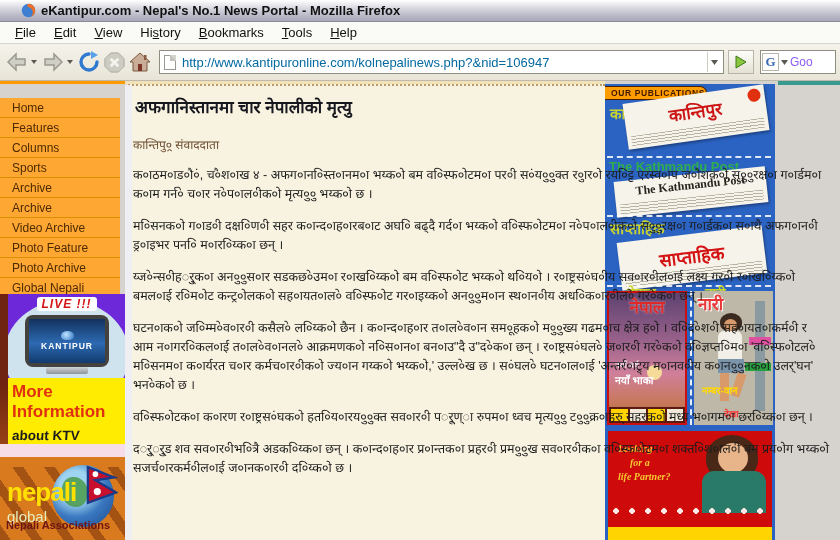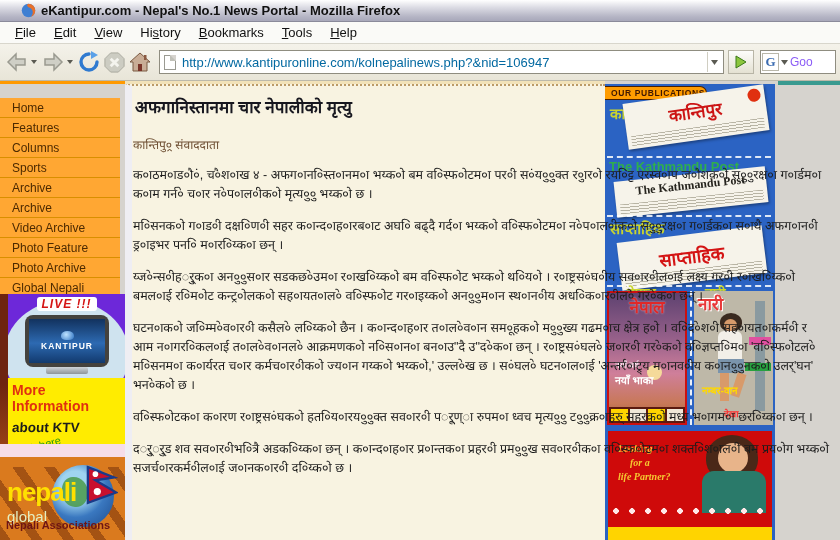--- a/index.html
+++ b/index.html
@@ -58,21 +58,21 @@
   .ktv-circle { position:absolute; left:-4px; top:6px; width:125px; height:110px; border-radius:50%; background:#cfe3ef; }
   .live-badge { position:absolute; left:50%; transform:translateX(-50%); top:3px; background:#fff; border-radius:3px;
     padding:0 5px; font-size:12px; font-weight:bold; color:#d41414; font-style:italic; letter-spacing:1px; white-space:nowrap; }
   .tv { position:absolute; left:17px; top:21px; width:84px; height:52px; background:#44423e; border-radius:8px; padding:4px; }
   .tv-screen { width:100%; height:100%; background:linear-gradient(180deg,#12325e,#2d6ab2 55%,#123a6e);
     display:flex; flex-direction:column; align-items:center; justify-content:center; }
   .tv-logo-dot { width:13px; height:9px; border-radius:50% 50% 40% 40%; background:radial-gradient(circle at 40% 40%,#bfe3ff,#2a70c0); margin-bottom:1px; }
   .tv-brand { color:#fff; font-size:8.5px; font-weight:bold; letter-spacing:1px; }
   .tv-stand { position:absolute; left:38px; top:73px; width:42px; height:7px; background:linear-gradient(180deg,#cfd4d8,#8d969c); border-radius:2px; }
   .ktv-info { position:absolute; left:8px; top:297px; width:117px; height:66px; background:#ffec00; padding:4px 2px 0 4px; }
-  .ktv-more { font-size:14px; font-weight:bold; color:#e03010; }
+  .ktv-more { font-size:17px; font-weight:bold; color:#e03010; }
   .ktv-about { font-size:13.5px; font-weight:bold; color:#1c1c1c; margin-top:6px; display:inline-block; transform:skewX(-4deg); }
   .ktv-click { display:inline-block; font-size:11px; color:#2a9a10; transform:rotate(-16deg); margin-left:3px; }
   .pink-strip { position:absolute; left:0; top:363px; width:125px; height:13px; background:#f6dde8; }
 
   .global-ad { position:absolute; left:0; top:376px; width:125px; height:83px; background:#da7a1e; overflow:hidden; }
   .global-ad .diag { position:absolute; left:-20px; top:10px; width:170px; height:90px;
     background:repeating-linear-gradient(55deg,rgba(120,50,10,.55) 0 9px,transparent 9px 26px); }
   .globe { position:absolute; left:52px; top:8px; width:62px; height:62px; border-radius:50%;
     background:radial-gradient(circle at 38% 35%,#9fd4f0 0 28%,#3a78c0 55%,#1c4a8c); }
   .globe-land { position:absolute; left:62px; top:20px; width:26px; height:30px; border-radius:45% 60% 50% 55%; background:#4a9a4a; opacity:.85; }

